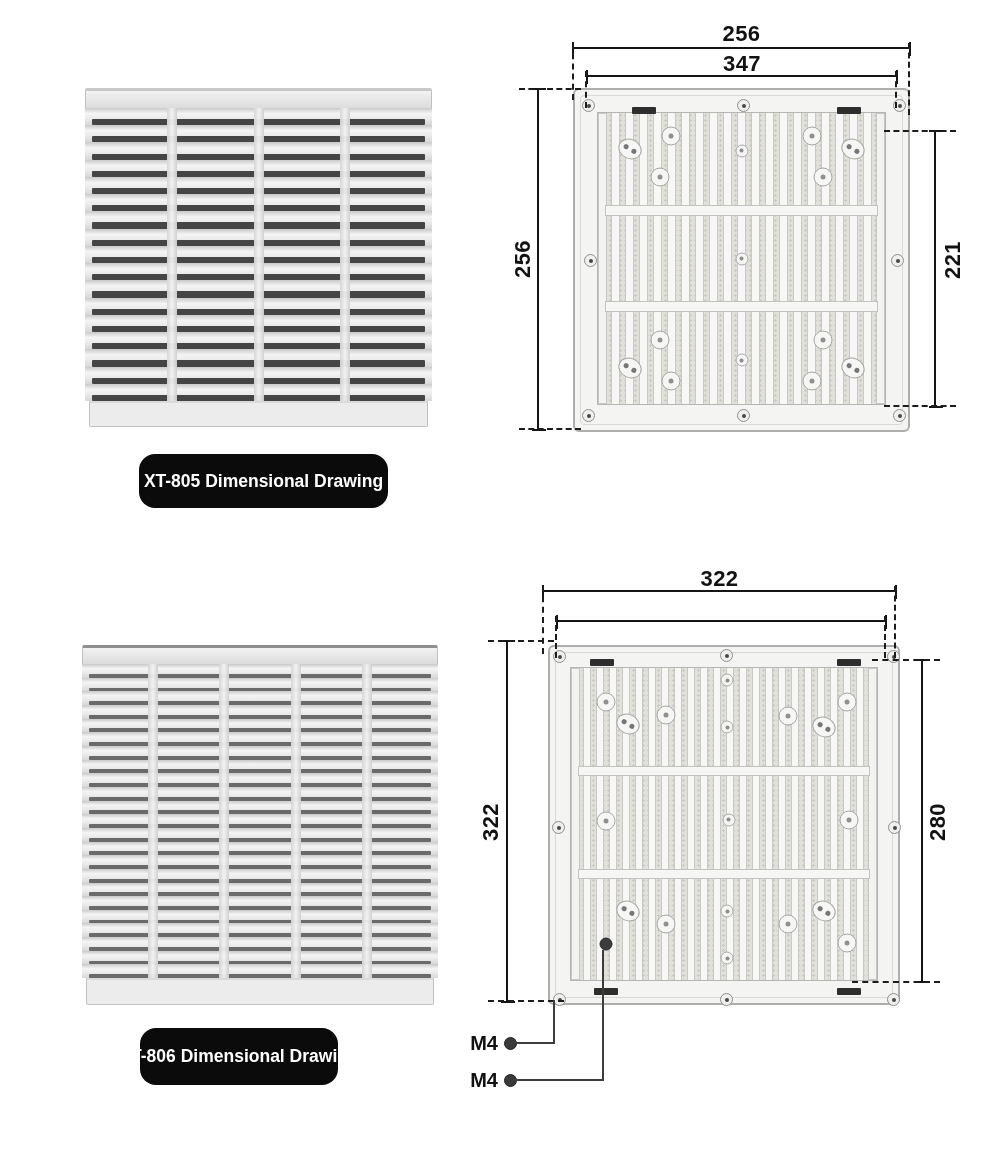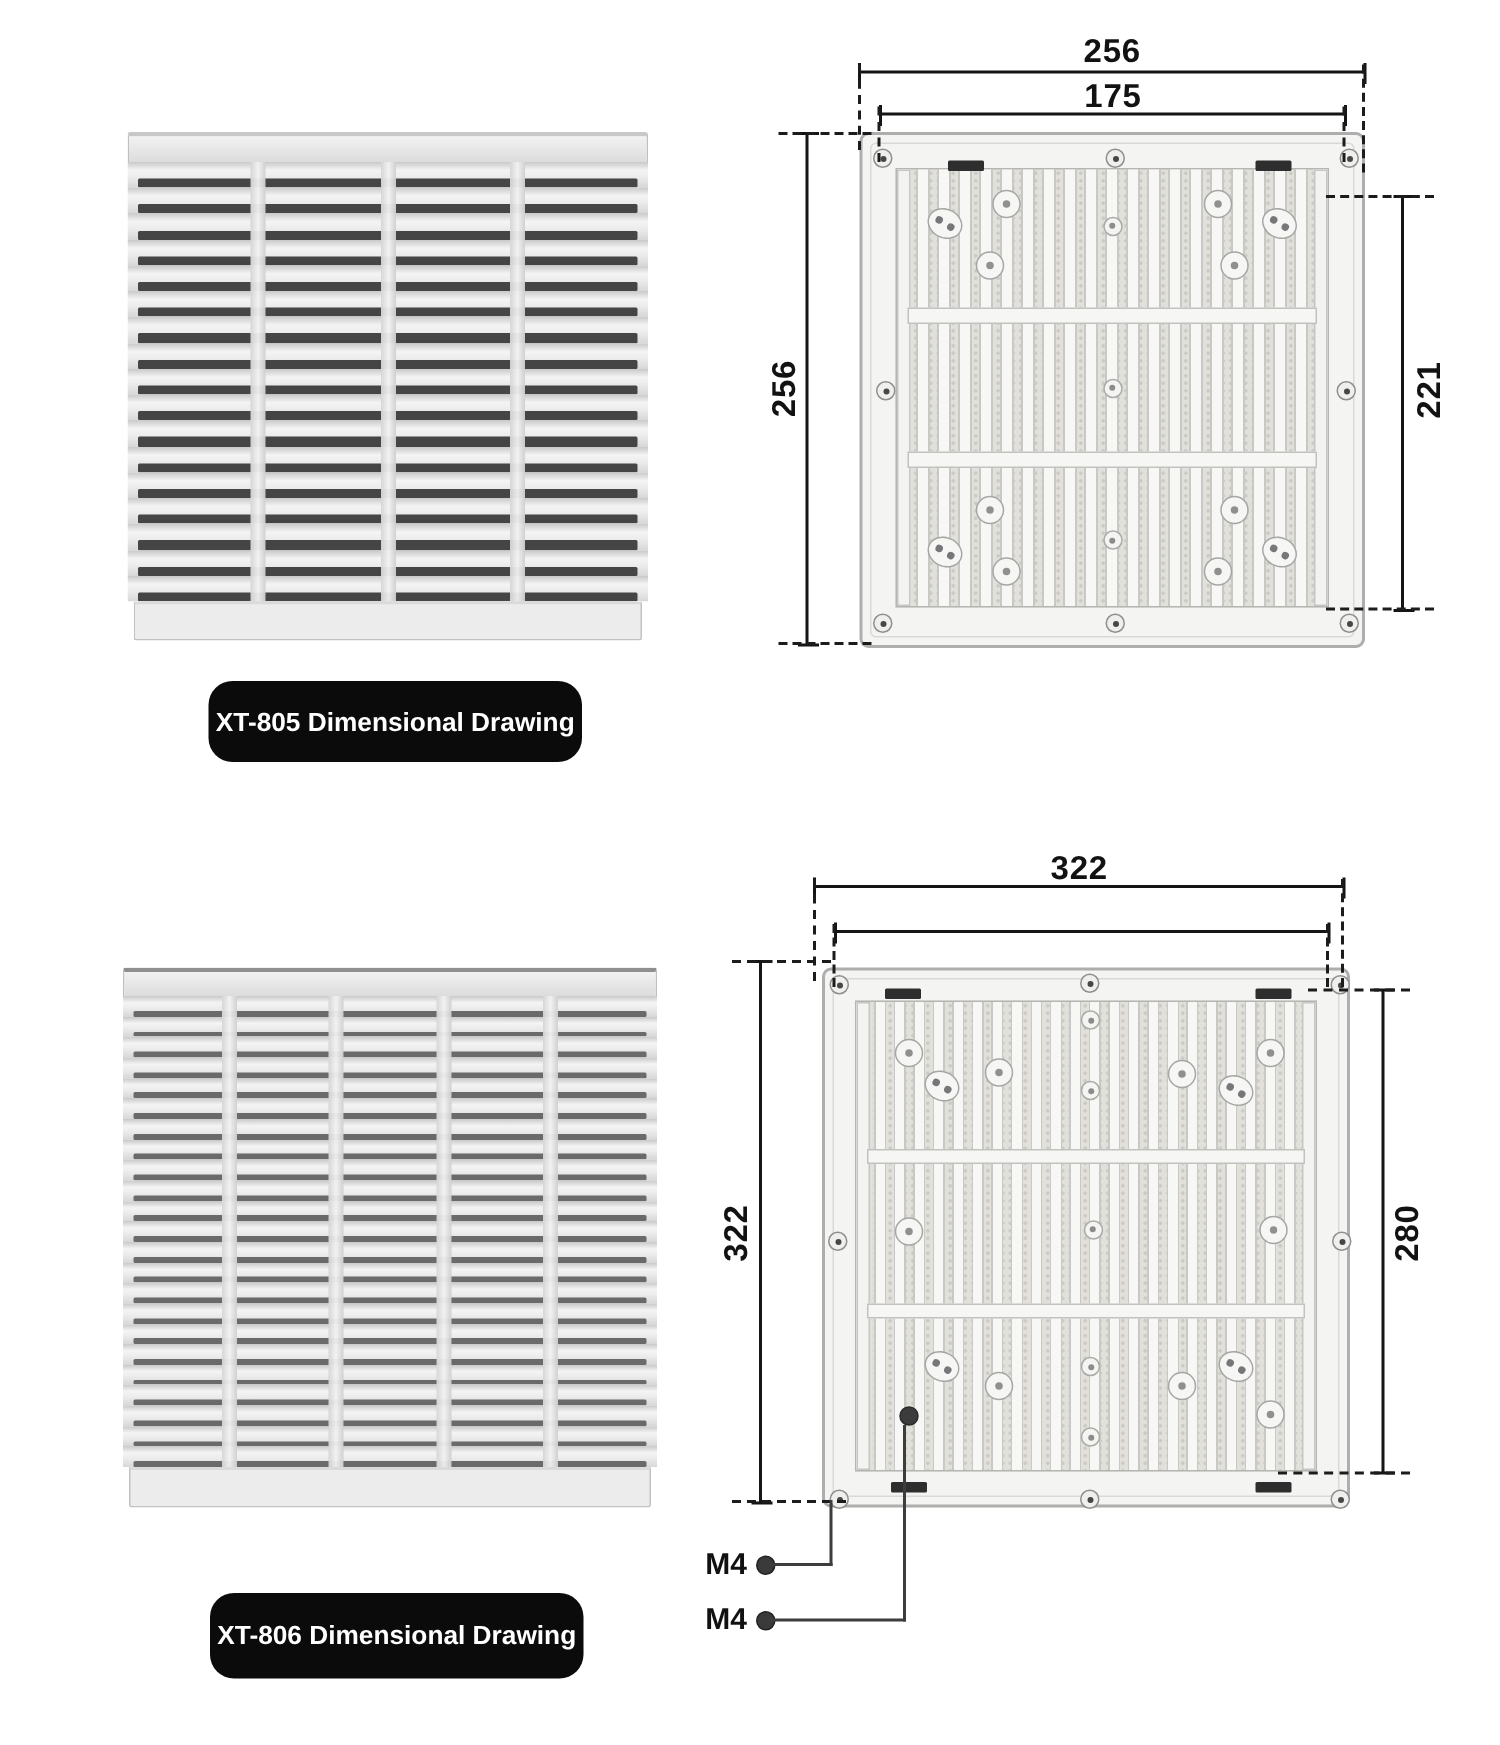--- a/index.html
+++ b/index.html
@@ -166,21 +166,21 @@
       <div class="dw-screw" style="left: 7px; top: 319px;"></div>
       <div class="dw-screw" style="left: 162px; top: 319px;"></div>
       <div class="dw-screw" style="left: 318px; top: 319px;"></div>
     </div>
 
   <div class="dimtext" style="left:573px;top:21px;width:337px;">256</div>
   <div class="dimh" style="left:573px;top:47px;width:337px;"></div>
   <div class="extv" style="left:572px;top:43px;height:57px;"></div>
   <div class="extv" style="left:908px;top:43px;height:72px;"></div>
 
-  <div class="dimtext" style="left:587px;top:51px;width:310px;">175</div>
+  <div class="dimtext" style="left:587px;top:51px;width:310px;">347</div>
   <div class="dimh" style="left:587px;top:75px;width:310px;"></div>
   <div class="extv" style="left:585px;top:71px;height:37px;"></div>
   <div class="extv" style="left:895px;top:71px;height:37px;"></div>
 
   <div class="dimtext-v" style="left:491px;top:246px;">256</div>
   <div class="dimv" style="left:537px;top:89px;height:341px;"></div>
   <div class="ext" style="left:519px;top:88px;width:62px;"></div>
   <div class="ext" style="left:519px;top:428px;width:62px;"></div>
 
   <div class="dimtext-v" style="left:921px;top:247px;">221</div>
@@ -261,21 +261,21 @@
           <div class="ph-slot" style="height: 28%; background: rgb(106, 106, 106);"></div>
         </div>
         <div class="ph-col" style="left: calc(20% - 5px);"></div>
         <div class="ph-col" style="left: calc(40% - 5px);"></div>
         <div class="ph-col" style="left: calc(60% - 5px);"></div>
         <div class="ph-col" style="left: calc(80% - 5px);"></div>
       </div>
       <div class="ph-base" style="height: 27px;"></div>
     </div>
 
-  <div class="pill" style="left:140px;top:1062px;width:249px;height:57px;">
+  <div class="pill" style="left:140px;top:1028px;width:198px;height:57px;">
     <span>XT-806 Dimensional Drawing</span>
   </div>
 
   <div class="drawing" id="drawing-1" style="left: 548px; top: 645px; width: 352px; height: 360px;">
       <div class="dw-inner1"></div>
       <div class="dw-panel" style="inset: 20px 20px 22px;">
         <div class="dw-ribs" style="background: repeating-linear-gradient(90deg, rgb(247, 247, 245) 0px, rgb(247, 247, 245) 6px, rgb(200, 200, 197) 6px, rgb(200, 200, 197) 7px, transparent 7px, transparent 12px, rgb(200, 200, 197) 12px, rgb(200, 200, 197) 13px);"></div>
         <div class="dw-side" style="left: 0px;"></div>
         <div class="dw-side" style="right: 0px;"></div>
         <div class="dw-rail" style="top: 31.5%; height: 10px;"></div>

